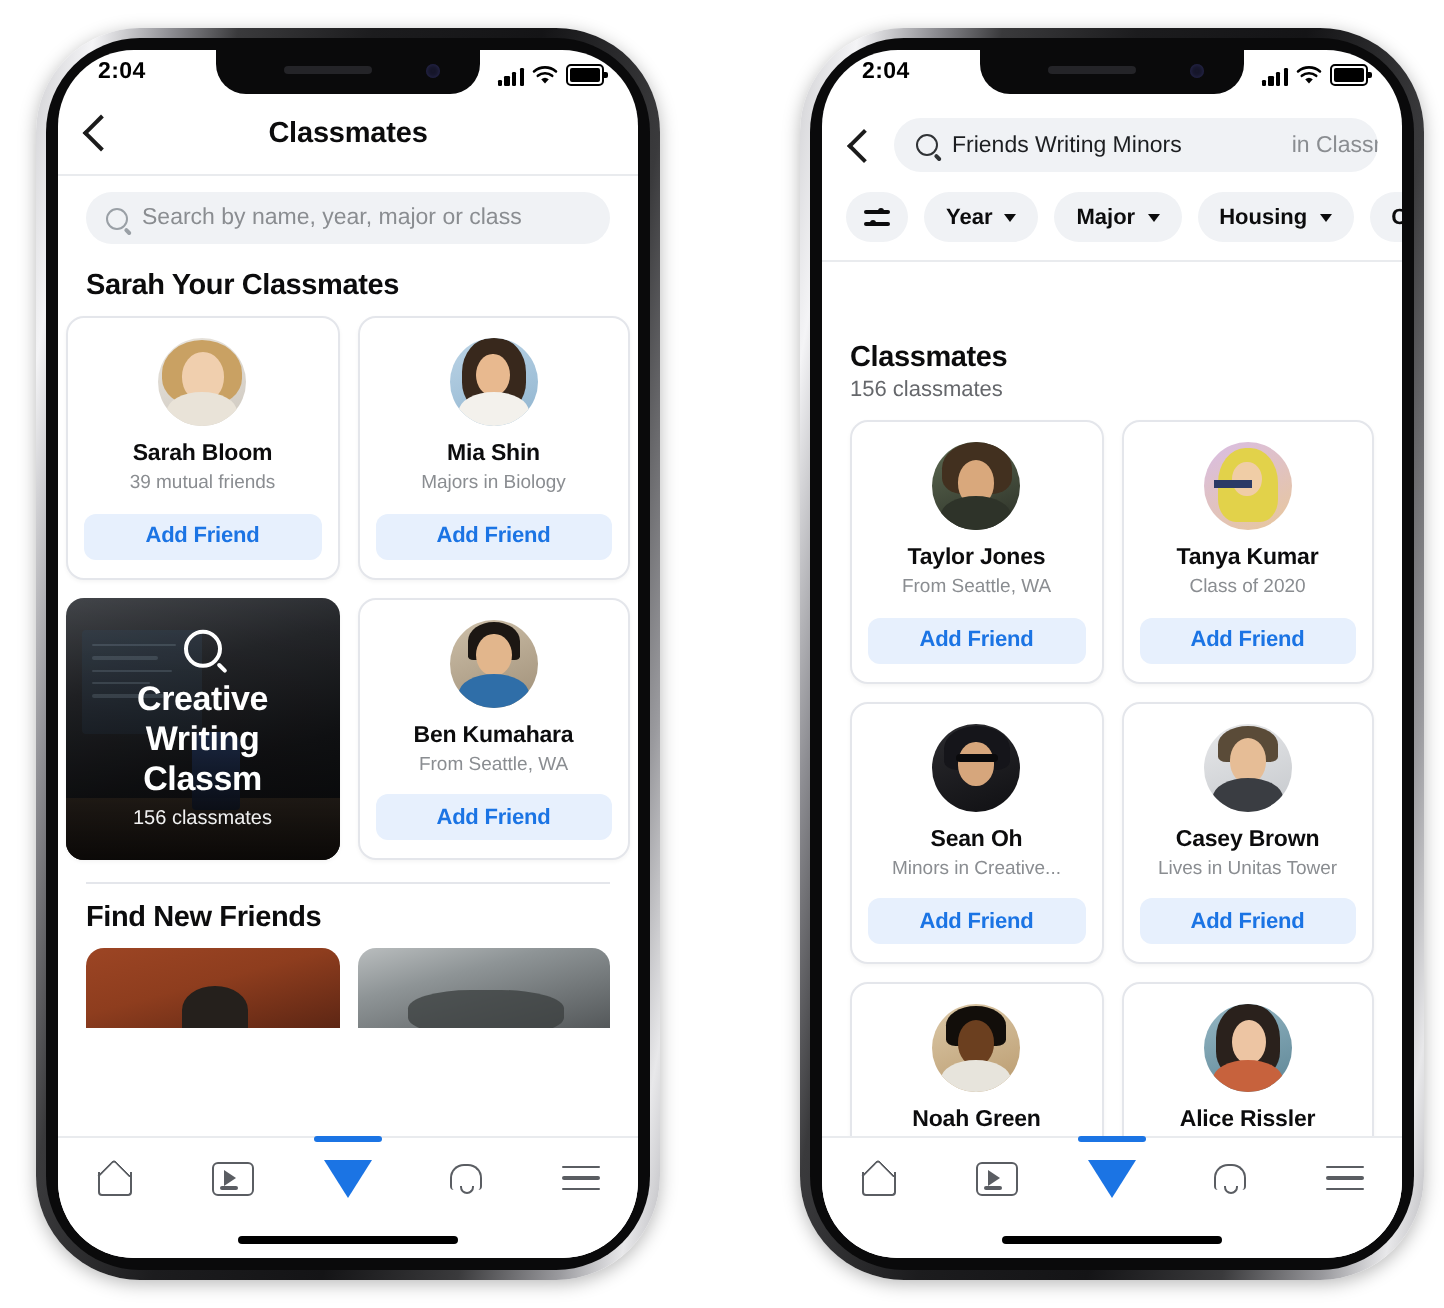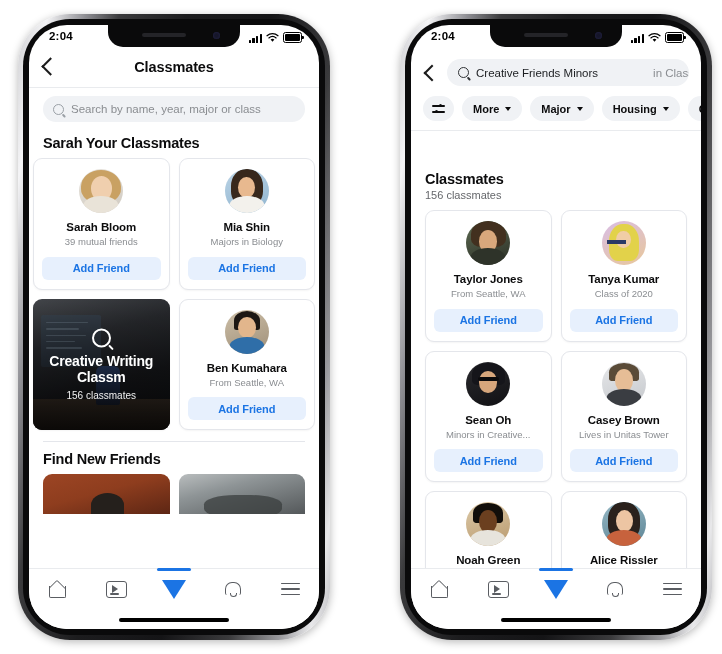--- a/index.html
+++ b/index.html
@@ -94,21 +94,21 @@
     background:linear-gradient(180deg,#3b3026,#1a1410);opacity:.85;}
   .tile .figure{position:absolute;left:46%;bottom:19%;width:18%;height:30%;
     background:linear-gradient(180deg,#2a3f6b,#121a2c);border-radius:6px 6px 2px 2px;opacity:.9;}
   .tile .shade{position:absolute;inset:0;background:linear-gradient(180deg,rgba(0,0,0,.10),rgba(0,0,0,.55));}
   .tile .ov{position:absolute;left:0;right:0;top:50%;transform:translateY(-50%);
     text-align:center;padding:0 7px;}
   .tile .tmag{width:15px;height:15px;border:2px solid #fff;border-radius:50%;
     margin:0 auto 6px;position:relative;}
   .tile .tmag::after{content:"";position:absolute;right:-5px;bottom:-3.5px;width:6px;height:2px;
     background:#fff;transform:rotate(45deg);border-radius:1px;}
-  .tile .ttl{font-size:14px;font-weight:700;color:#fff;line-height:1.18;letter-spacing:-.2px;}
+  .tile .ttl{font-size:17px;font-weight:700;color:#fff;line-height:1.18;letter-spacing:-.2px;}
   .tile .sub{font-size:10px;color:#f0f0f0;margin-top:4px;}
 
   .seemore{margin:11px 14px 0;height:26px;background:#e9ebee;border-radius:6px;display:flex;
     align-items:center;justify-content:center;gap:6px;cursor:pointer;}
   .seemore span{font-size:11.5px;font-weight:700;color:#0c0c0d;}
   .chev-d{width:6px;height:6px;border-right:2px solid #0c0c0d;border-bottom:2px solid #0c0c0d;
     transform:rotate(45deg) translateY(-1.5px);}
 
   .divider{height:1px;background:#e4e6eb;margin:11px 14px 0;}
 
@@ -366,36 +366,36 @@
           <path d="M1 2.7a8.6 8.6 0 0 1 11 0" stroke="#000" stroke-width="1.3" fill="none" stroke-linecap="round"></path>
         </svg>
         <div class="batt"></div>
       </div>
     </div>
 
     <div class="r-header">
       <div class="r-back"></div>
       <div class="r-search">
         <div class="mag dark"></div>
-        <div class="r-query">Creative Friends Minors</div>
+        <div class="r-query">Friends Writing Minors</div>
         <div class="r-scope"> in Classm...</div>
       </div>
     </div>
 
     <div class="chips">
       <div class="chip slider">
         <div class="sl-ico">
             <i></i>
             <i></i>
             <b></b>
             <b></b>
           </div>
       </div>
       <div class="chip">
-        <span>More</span>
+        <span>Year</span>
         <div class="cd"></div>
       </div>
       <div class="chip">
         <span>Major</span>
         <div class="cd"></div>
       </div>
       <div class="chip">
         <span>Housing</span>
         <div class="cd"></div>
       </div>

